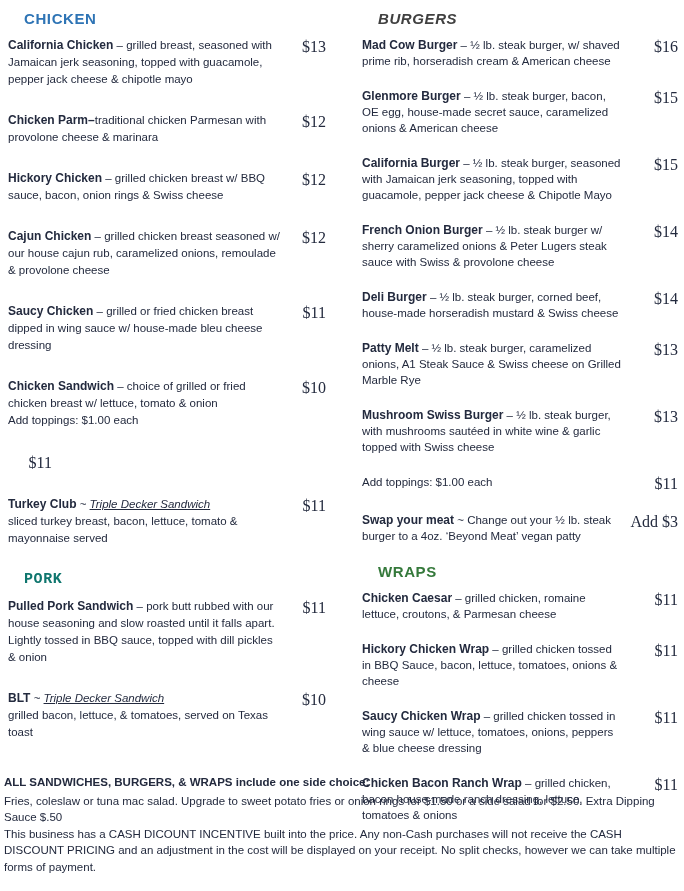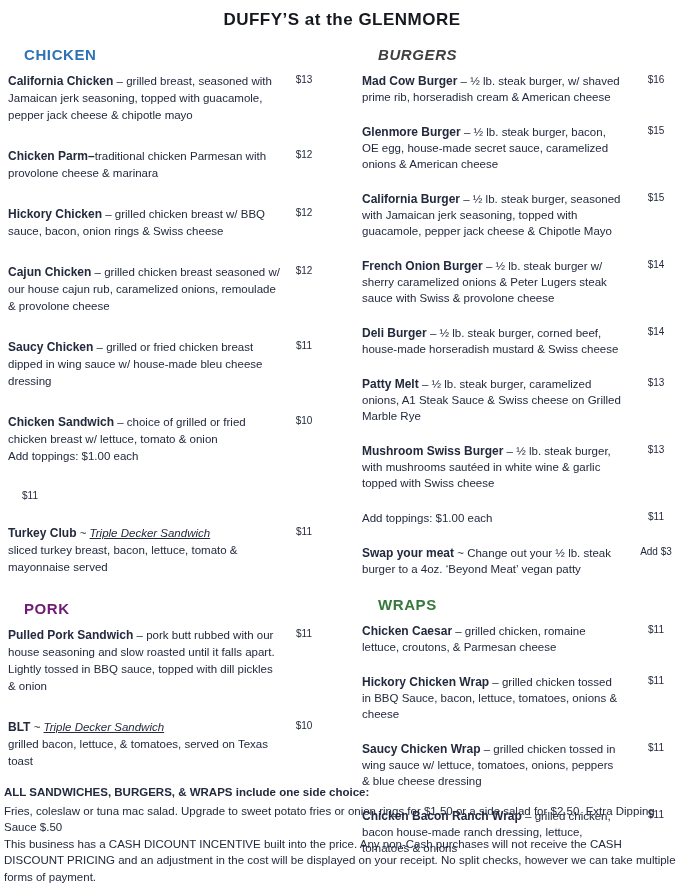--- a/index.html
+++ b/index.html
@@ -21,41 +21,41 @@
   section{margin:0 0 2px 0;}
   h2.section-title{
     font-size:15px;font-weight:bold;letter-spacing:.6px;
     margin:10px 0 10px 16px;
   }
   .item{display:flex;align-items:flex-start;}
   .col-left .item{margin-bottom:24px;}
   .col-right .item{margin-bottom:19px;gap:12px;}
   .item-body{flex:1 1 auto;min-width:0;}
   .item-price{
-    flex:0 0 44px;text-align:center;font-size:10px;padding-top:1px;
+    flex:0 0 44px;text-align:right;font-size:16px;padding-top:1px;
     white-space:nowrap;
+    font-family:Liberation Serif, serif;
   }
   .item-line,.item-descblock,.item-note{
     margin:0;font-size:11.5px;
   }
   .col-left .item-line,.col-left .item-descblock,.col-left .item-note{line-height:17px;}
   .col-right .item-line,.col-right .item-descblock,.col-right .item-note{line-height:16px;}
   .item-name{font-weight:bold;font-size:12px;}
   .item-italic{font-style:italic;text-decoration:underline;}
   .footer{
     position:absolute;left:4px;right:4px;bottom:16px;text-align:left;
   }
   .footer p{margin:0;font-size:11.5px;line-height:16.5px;}
   .footer .f-head{font-weight:bold;margin-bottom:2px;}
 </style>
 </head>
 <body>
 
 <div class="page">
-  <h1 class="page-title">DUFFY’S at the GLENMORE</h1>
 
   <div class="cols">
     <div class="col col-left" id="col-left">
         <section>
           <h2 class="section-title" style="color: rgb(46, 116, 181);">CHICKEN</h2>
           <div class="item">
             <div class="item-body">
               <p class="item-line"><span class="item-name">California Chicken</span><span class="item-sep"> – </span><span class="item-desc">grilled breast, seasoned with Jamaican jerk seasoning, topped with guacamole, pepper jack cheese &amp; chipotle mayo</span></p>
             </div>
             <div class="item-price">$13</div>
@@ -98,21 +98,21 @@
           </div>
           <div class="item">
             <div class="item-body">
               <p class="item-line"><span class="item-name">Turkey Club</span><span class="item-sep"> ~ </span><span class="item-italic">Triple Decker Sandwich</span></p>
               <p class="item-descblock">sliced turkey breast, bacon, lettuce, tomato &amp; mayonnaise served</p>
             </div>
             <div class="item-price">$11</div>
           </div>
         </section>
         <section>
-          <h2 class="section-title" style="color: #701a75;">PORK</h2>
+          <h2 class="section-title" style="color: #0f766e; font-family: Liberation Mono, monospace;">PORK</h2>
           <div class="item">
             <div class="item-body">
               <p class="item-line"><span class="item-name">Pulled Pork Sandwich</span><span class="item-sep"> – </span><span class="item-desc">pork butt rubbed with our house seasoning and slow roasted until it falls apart.  Lightly tossed in BBQ sauce, topped with dill pickles &amp; onion</span></p>
             </div>
             <div class="item-price">$11</div>
           </div>
           <div class="item">
             <div class="item-body">
               <p class="item-line"><span class="item-name">BLT</span><span class="item-sep"> ~ </span><span class="item-italic">Triple Decker Sandwich</span></p>
               <p class="item-descblock">grilled bacon, lettuce, &amp; tomatoes, served on Texas toast</p>

